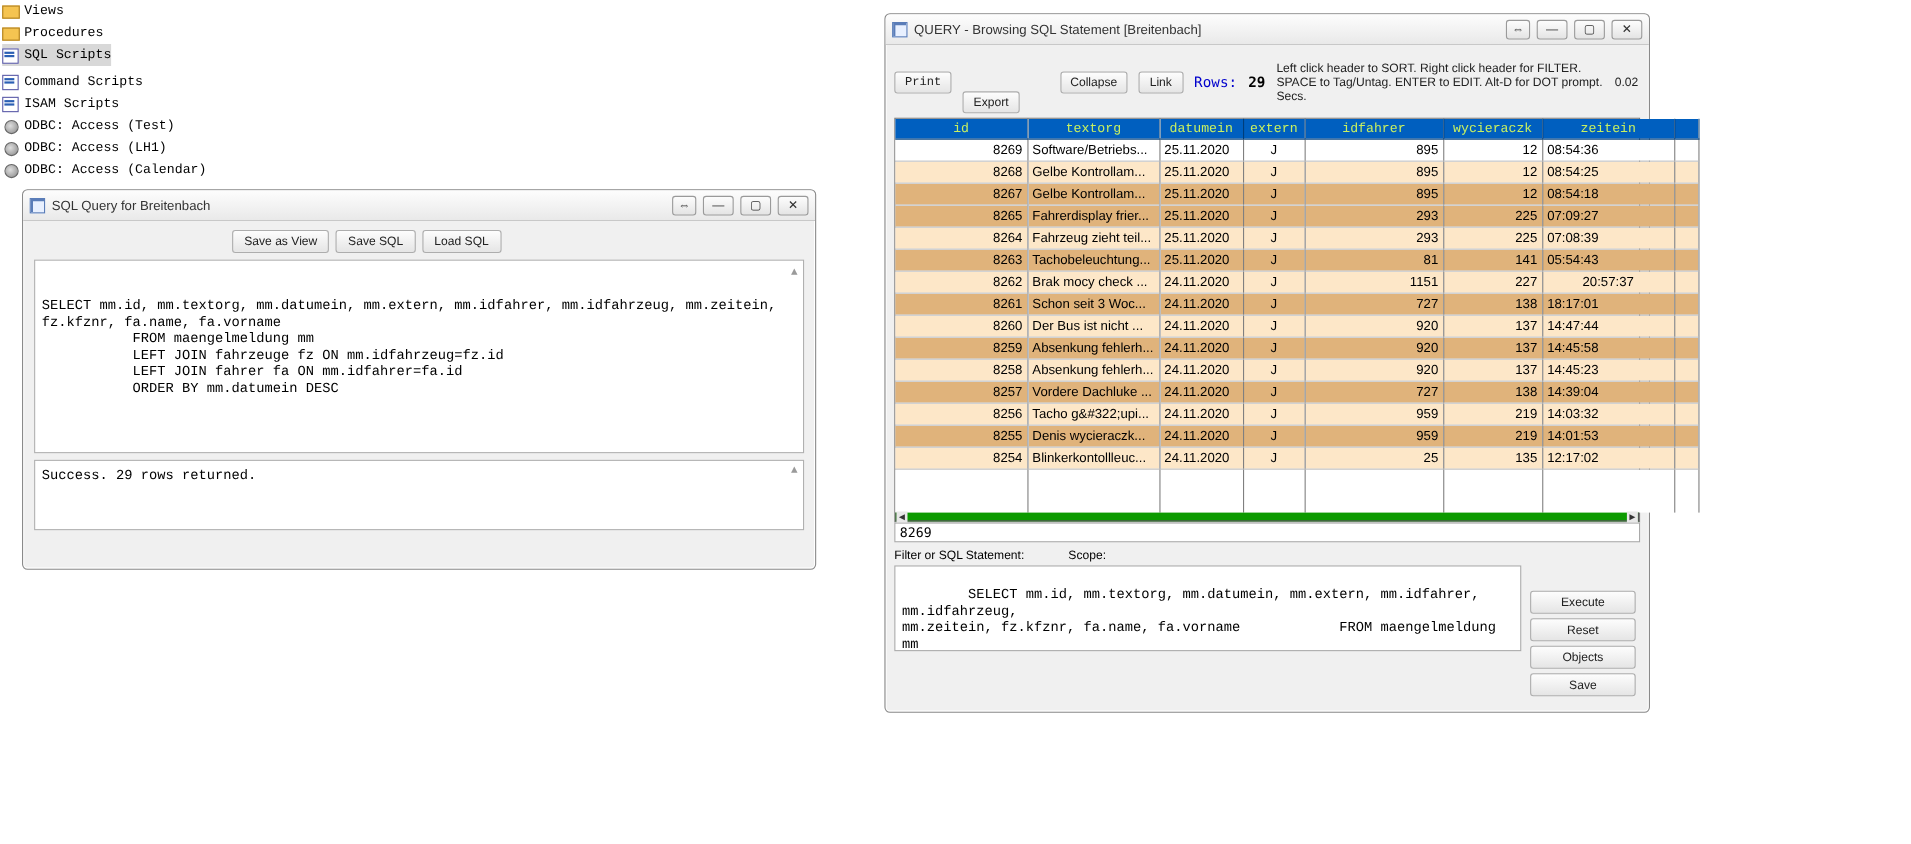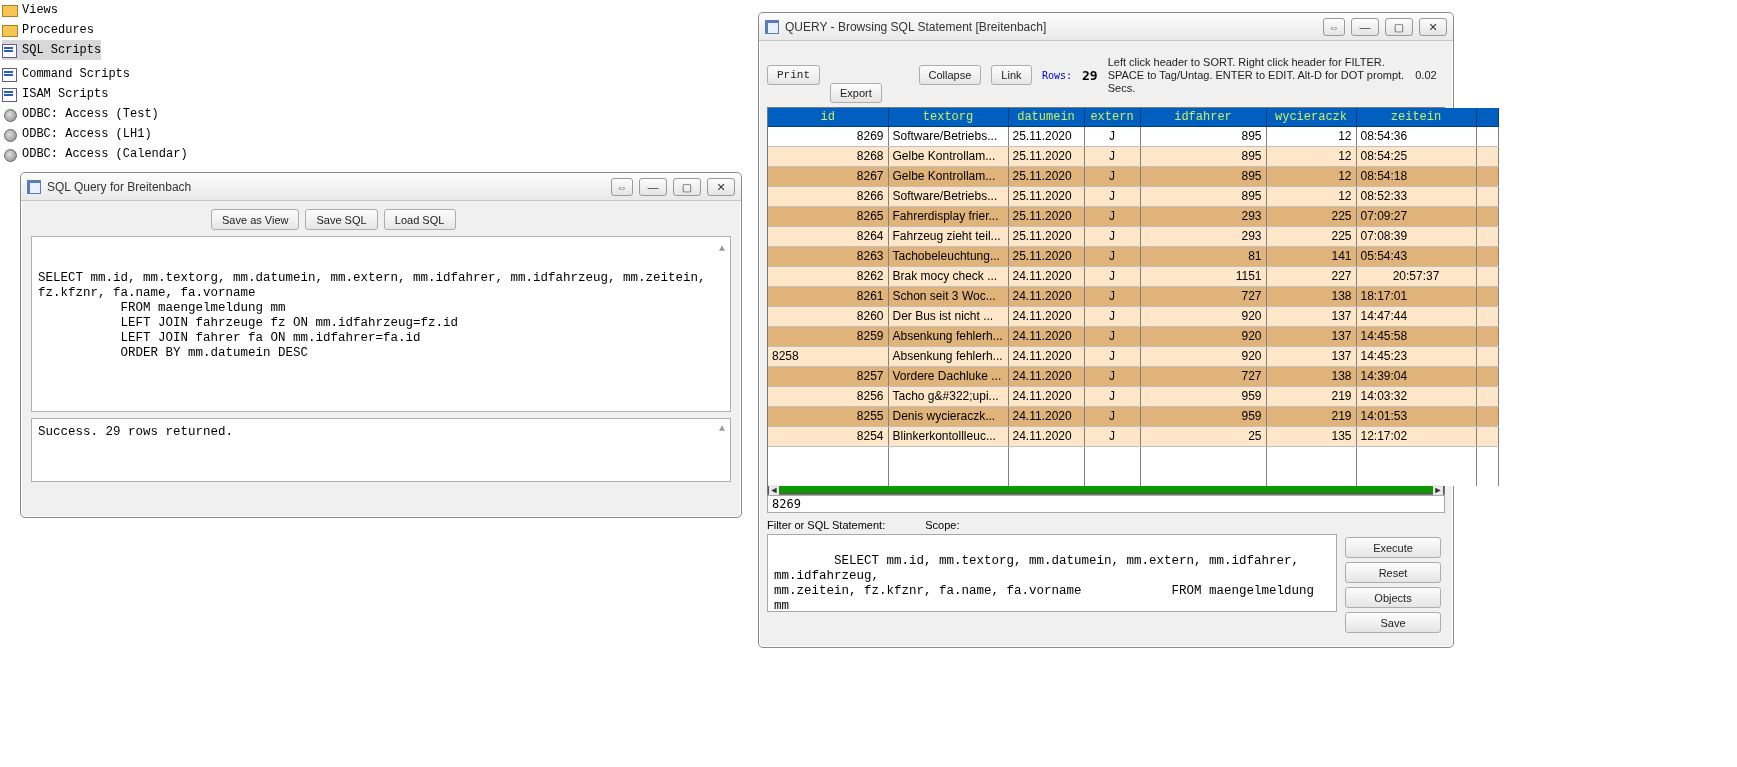--- a/index.html
+++ b/index.html
@@ -106,25 +106,25 @@
   .resultarea{
     width:100%; height:64px;
     border:1px solid #b0b0b0; background:#fff;
     padding:6px; margin-top:6px;
     font-family:Consolas,"Courier New",monospace; font-size:12.5px;
     position:relative;
   }
   .scroll-stub { position:absolute; right:2px; top:4px; width:12px; height:10px; color:#9a9a9a; font-size:10px; text-align:center; }
 
   
-  #win-browse { left:758px; top:12px; width:696px; height:636px; }
+  #win-browse { left:804px; top:12px; width:696px; height:636px; }
   #win-browse .body { padding:6px 8px 8px 8px; }
   .toolbar { display:flex; align-items:center; gap:10px; font-size:11px; }
   .toolbar .btn { height:20px; }
-  .rows-label { font-family:Consolas,monospace; color:#0000cc; font-size:10px;text-align:center; }
+  .rows-label { font-family:Consolas,monospace; color:#0000cc; font-size:13px;text-align:center; }
   .rows-val   { font-family:Consolas,monospace; color:#000; font-size:13px; font-weight:bold; }
   .hints { font-size:11px; color:#222; line-height:13px; }
   .secs { font-size:11px; color:#222; margin-left:8px; }
 
   .grid-wrap { margin-top:4px; border:1px solid #7a7a7a; background:#fff; }
   table.grid { border-collapse: collapse; width:100%; table-layout:fixed; font-size:12px; }
   table.grid th {
     background:#005fbf; color:#c8f060;
     font-family:Consolas,"Courier New",monospace; font-weight:normal;
     border-right:1px solid #003e7a; border-bottom:1px solid #003e7a;
@@ -287,30 +287,20 @@
             <tr class="b">
               <td style="text-align: right;">8267</td>
               <td style="text-align: left;">Gelbe Kontrollam...</td>
               <td style="text-align: left;">25.11.2020</td>
               <td style="text-align: center;">J</td>
               <td style="text-align: right;">895</td>
               <td style="text-align: right;">12</td>
               <td style="text-align: left;">08:54:18</td>
               <td></td>
             </tr>
-            <tr class="a">
-              <td style="text-align: right;">8266</td>
-              <td style="text-align: left;">Software/Betriebs...</td>
-              <td style="text-align: left;">25.11.2020</td>
-              <td style="text-align: center;">J</td>
-              <td style="text-align: right;">895</td>
-              <td style="text-align: right;">12</td>
-              <td style="text-align: left;">08:52:33</td>
-              <td></td>
-            </tr>
             <tr class="b">
               <td style="text-align: right;">8265</td>
               <td style="text-align: left;">Fahrerdisplay frier...</td>
               <td style="text-align: left;">25.11.2020</td>
               <td style="text-align: center;">J</td>
               <td style="text-align: right;">293</td>
               <td style="text-align: right;">225</td>
               <td style="text-align: left;">07:09:27</td>
               <td></td>
             </tr>
@@ -368,21 +358,21 @@
               <td style="text-align: right;">8259</td>
               <td style="text-align: left;">Absenkung fehlerh...</td>
               <td style="text-align: left;">24.11.2020</td>
               <td style="text-align: center;">J</td>
               <td style="text-align: right;">920</td>
               <td style="text-align: right;">137</td>
               <td style="text-align: left;">14:45:58</td>
               <td></td>
             </tr>
             <tr class="a">
-              <td style="text-align: left;">8258</td>
+              <td style="text-align: right;">8258</td>
               <td style="text-align: left;">Absenkung fehlerh...</td>
               <td style="text-align: left;">24.11.2020</td>
               <td style="text-align: center;">J</td>
               <td style="text-align: right;">920</td>
               <td style="text-align: right;">137</td>
               <td style="text-align: left;">14:45:23</td>
               <td></td>
             </tr>
             <tr class="b">
               <td style="text-align: right;">8257</td>

